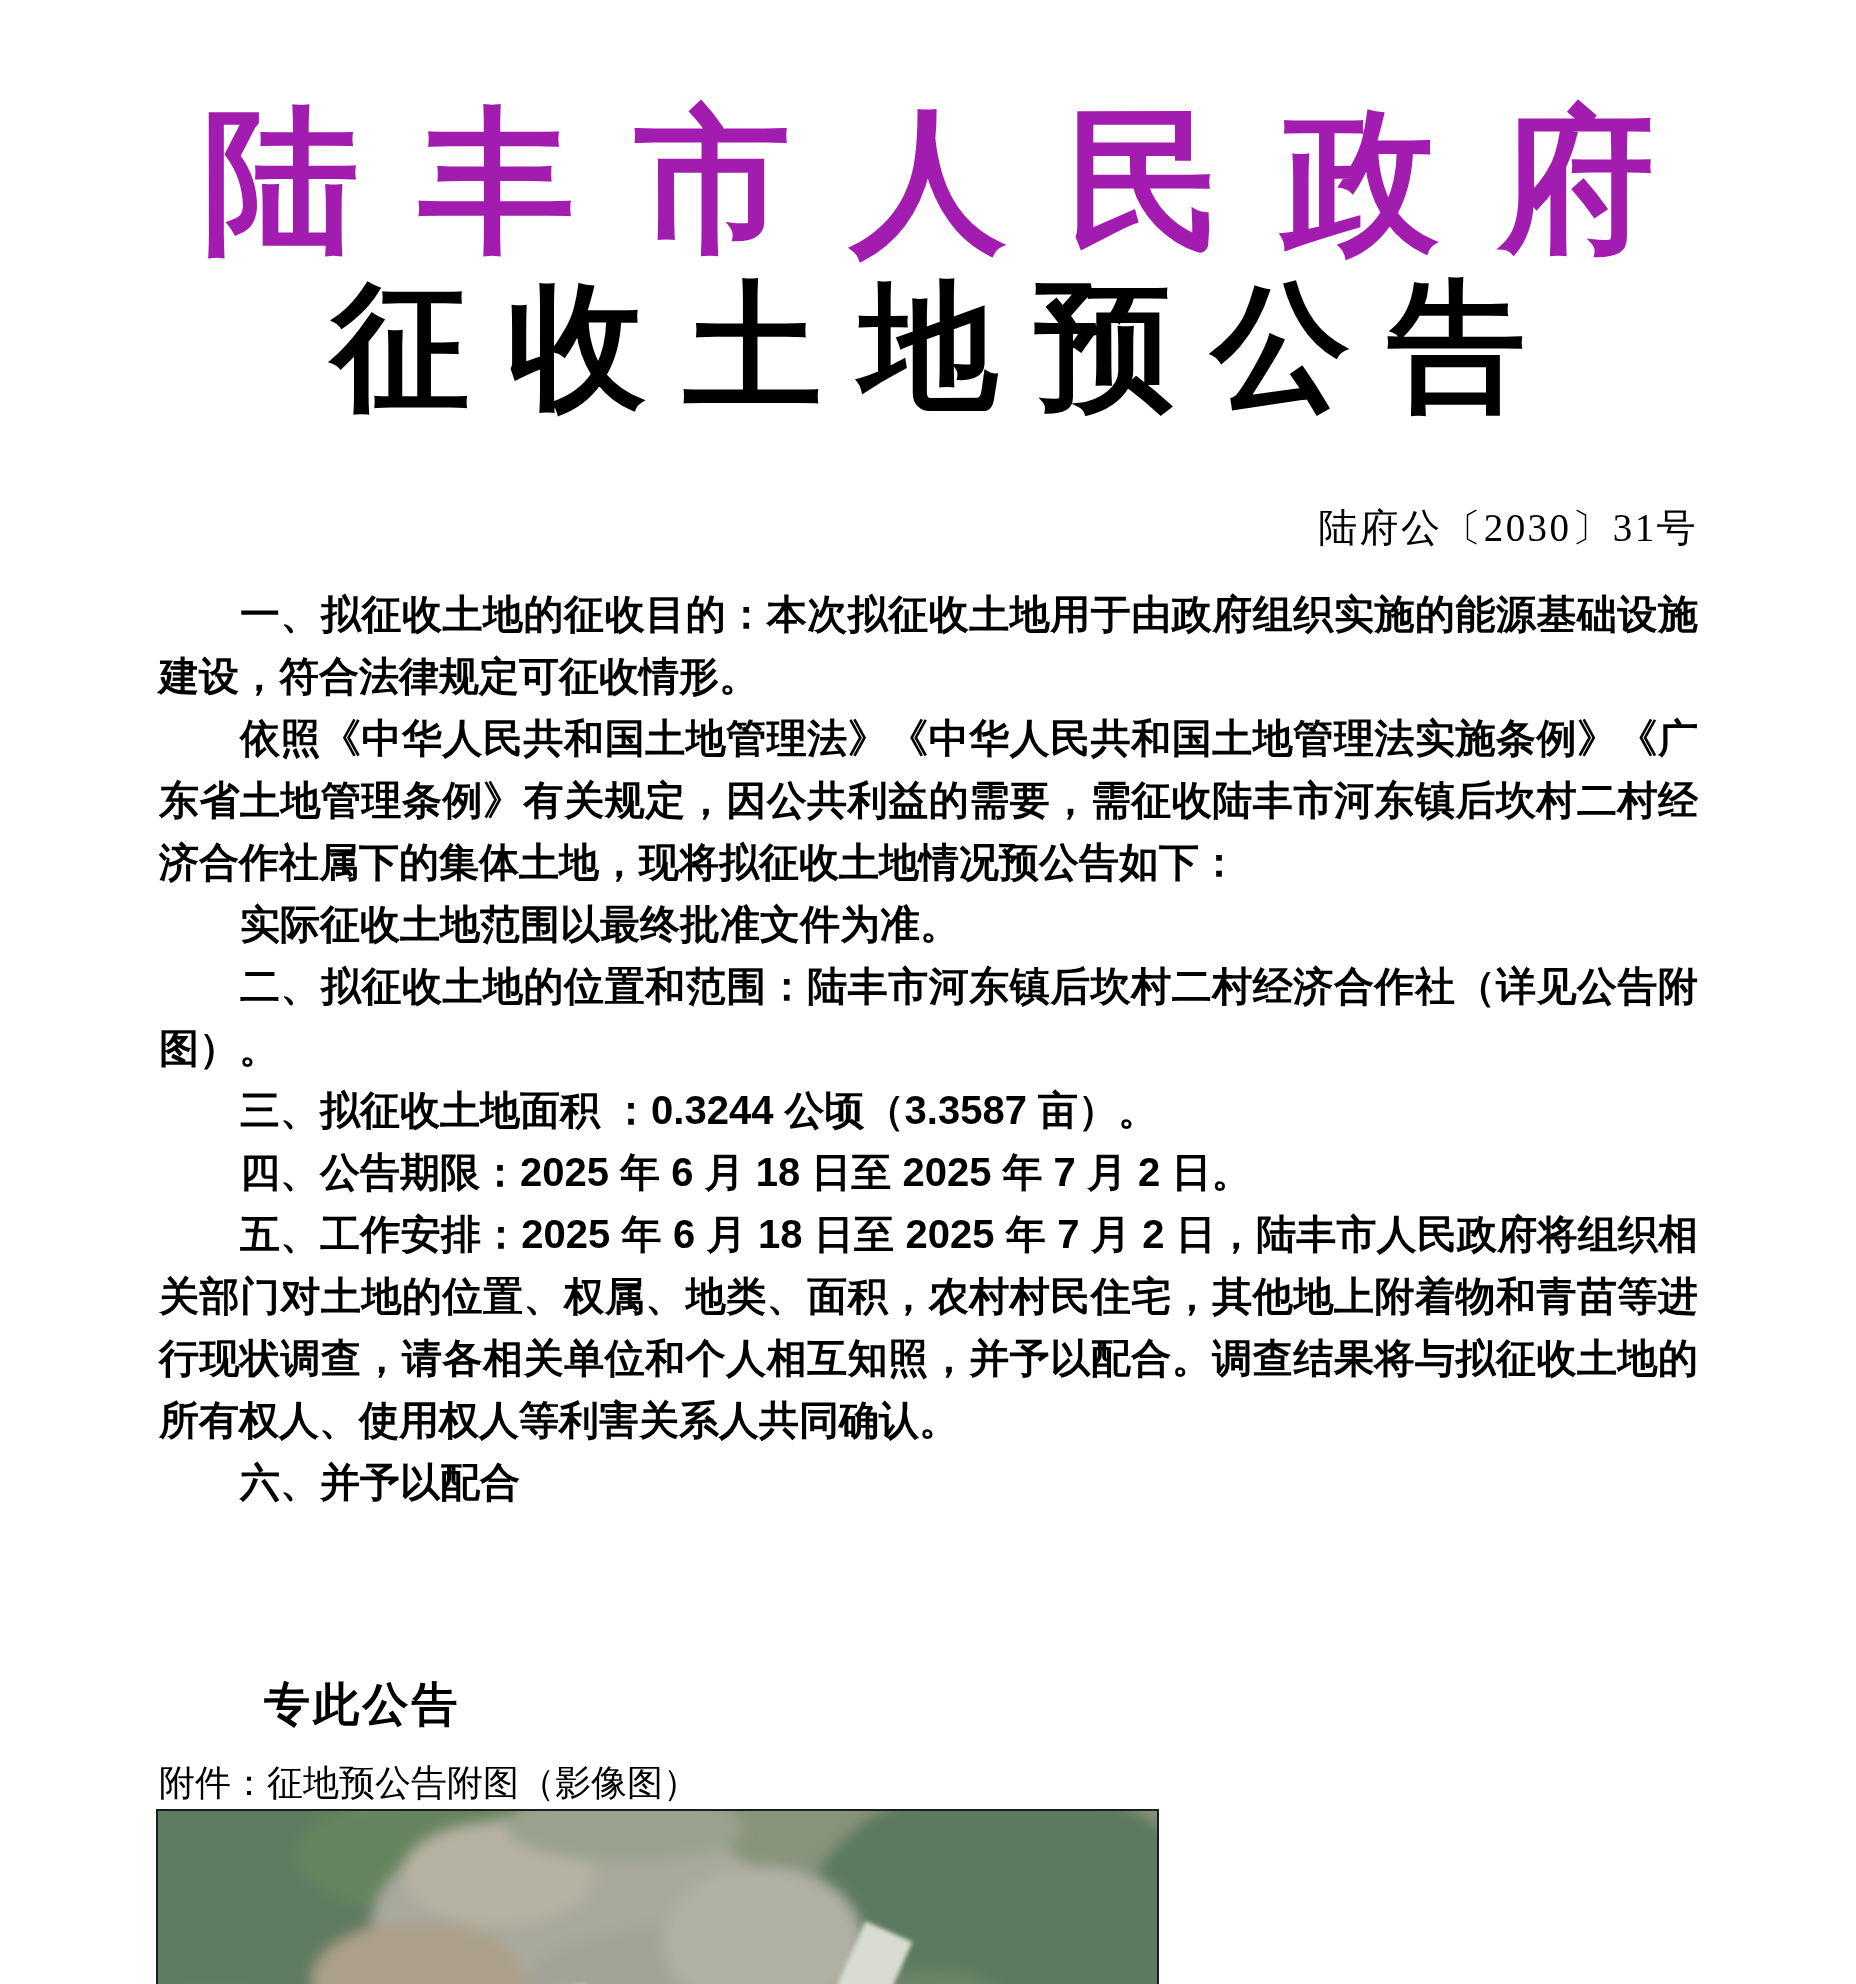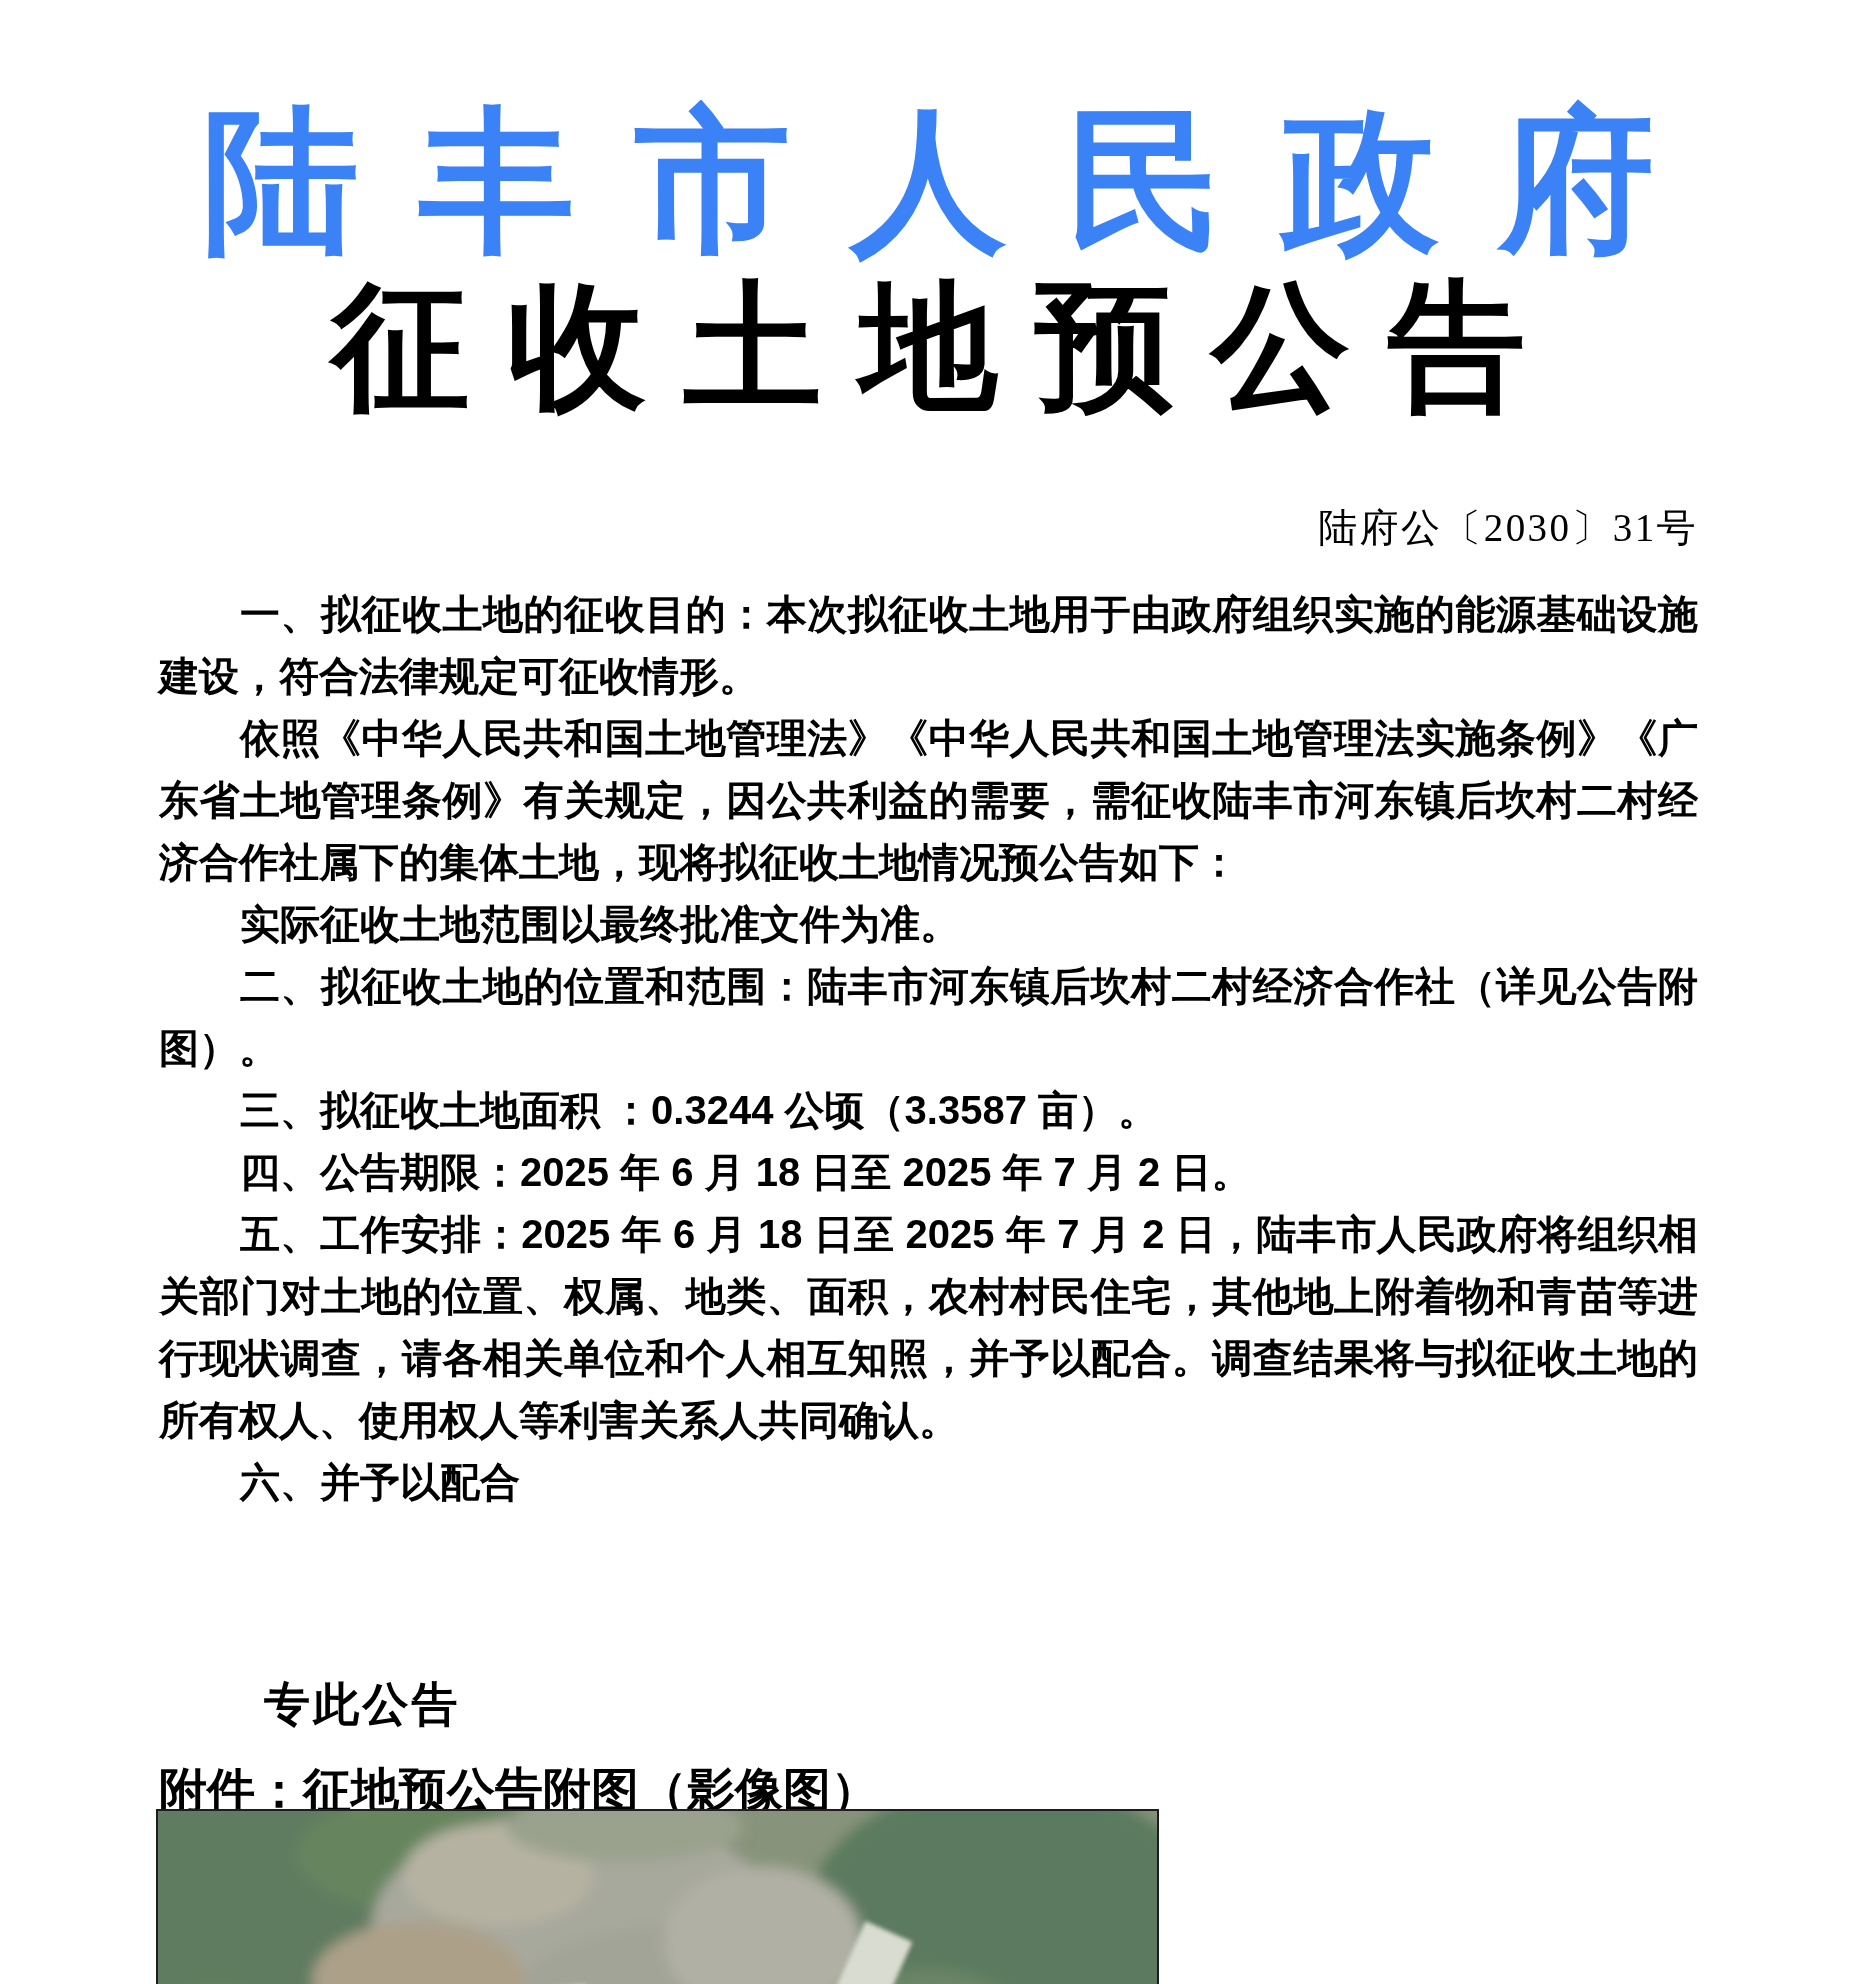--- a/index.html
+++ b/index.html
@@ -22,21 +22,21 @@
     top: 91px;
     left: 0;
     width: 100%;
     text-align: center;
     font-family: "Liberation Serif", serif;
     font-weight: 700;
     font-size: 156px;
     line-height: 1.18;
     letter-spacing: 60px;
     text-indent: 60px;
-    color: #3b82f6;
+    color: #a21caf;
     white-space: nowrap;
   }
   .title-line2 {
     position: absolute;
     top: 267px;
     left: 0;
     width: 100%;
     text-align: center;
     font-family: "Liberation Serif", serif;
     font-weight: 700;
@@ -83,22 +83,22 @@
     font-size: 46px;
     letter-spacing: 3.2px;
     color: #000;
     white-space: nowrap;
     margin-top: 23px;
   }
   .attachment-note {
     position: absolute;
     top: 1759px;
     left: 159px;
-    font-size: 48px;
-    font-weight: 700;
+    font-size: 36px;
+    font-weight: 400;
     color: #000;
     white-space: nowrap;
   }
   .map-figure {
     position: absolute;
     top: 1809px;
     left: 156px;
     width: 1003px;
     height: 646px;
     border: 2.8px solid #1d1d1d;

